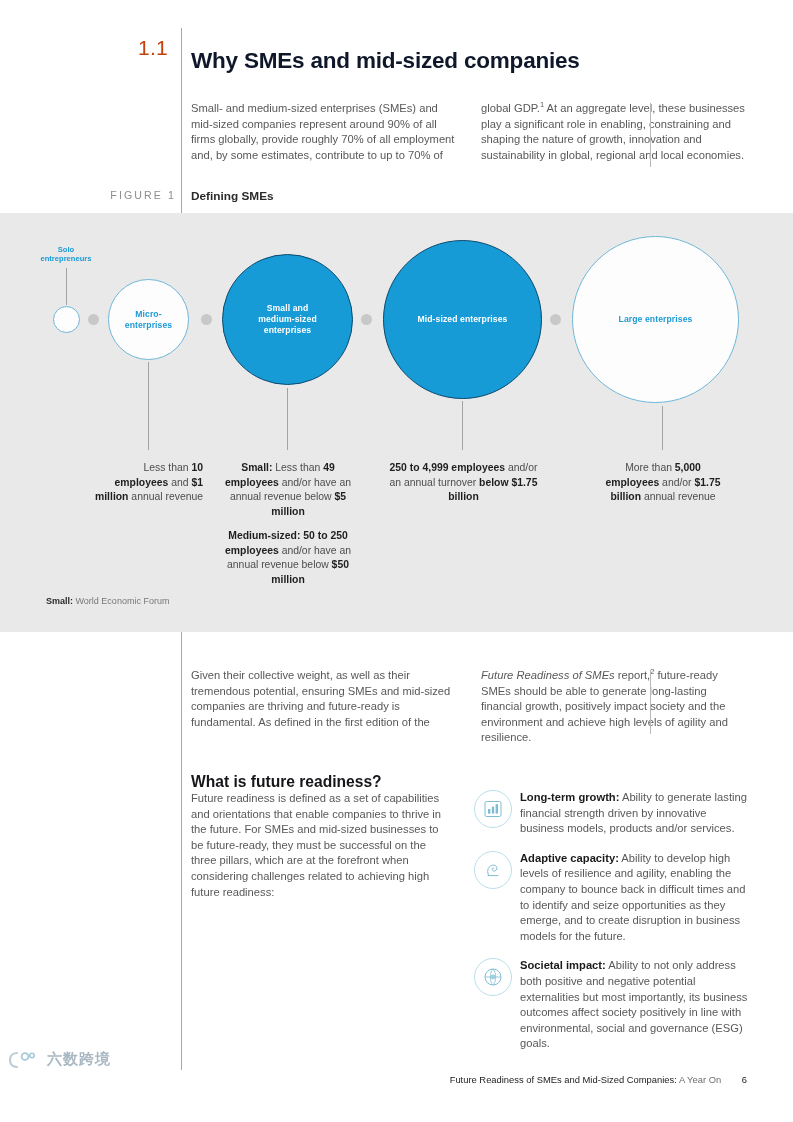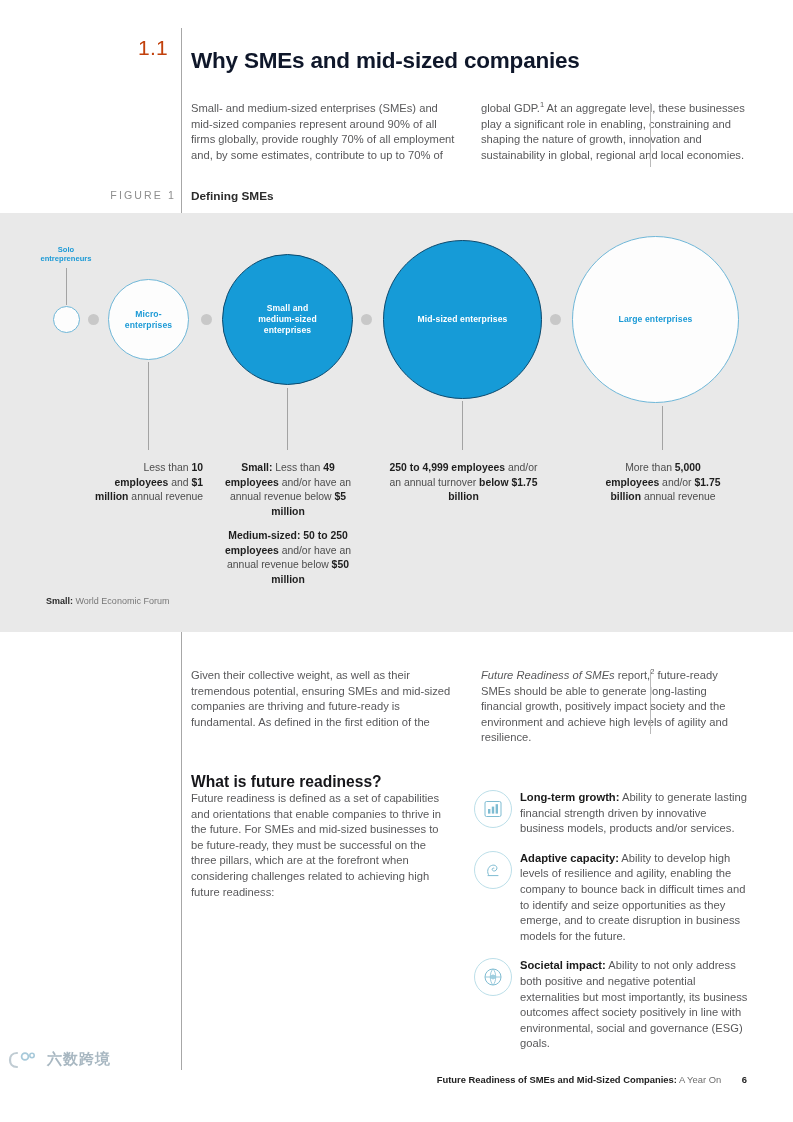--- a/index.html
+++ b/index.html
@@ -86,21 +86,21 @@
   
   .pillars{position:absolute;left:474px;top:790px;width:278px;}
   .pillar{position:relative;margin-bottom:14px;padding-left:46px;min-height:38px;}
   .pillar .ico{position:absolute;left:0;top:0;width:36px;height:36px;border-radius:50%;
                border:1px solid #bcdfe9;background:#fff;display:flex;align-items:center;justify-content:center;}
   .pillar .txt{font-size:11.2px;line-height:15.6px;color:#58585a;}
   .pillar .txt b{color:#1a1a1a;font-weight:bold;}
 
   
   .footer{position:absolute;right:46px;top:1074px;font-size:9.4px;color:#6d6d6d;text-align:right;}
-  .footer b{color:#222;font-weight:bold;}
+  .footer b{color:#222;font-weight:normal;}
 
   
   .wm{position:absolute;left:8px;top:1050px;display:flex;align-items:flex-start;gap:5px;opacity:.9;}
   .wm .wmtxt{font-size:15px;font-weight:bold;color:#9fb0bb;letter-spacing:1px;
              font-family:"DejaVu Sans",sans-serif;}
   .clear{clear:both;}
 </style>
 </head>
 <body>
 

